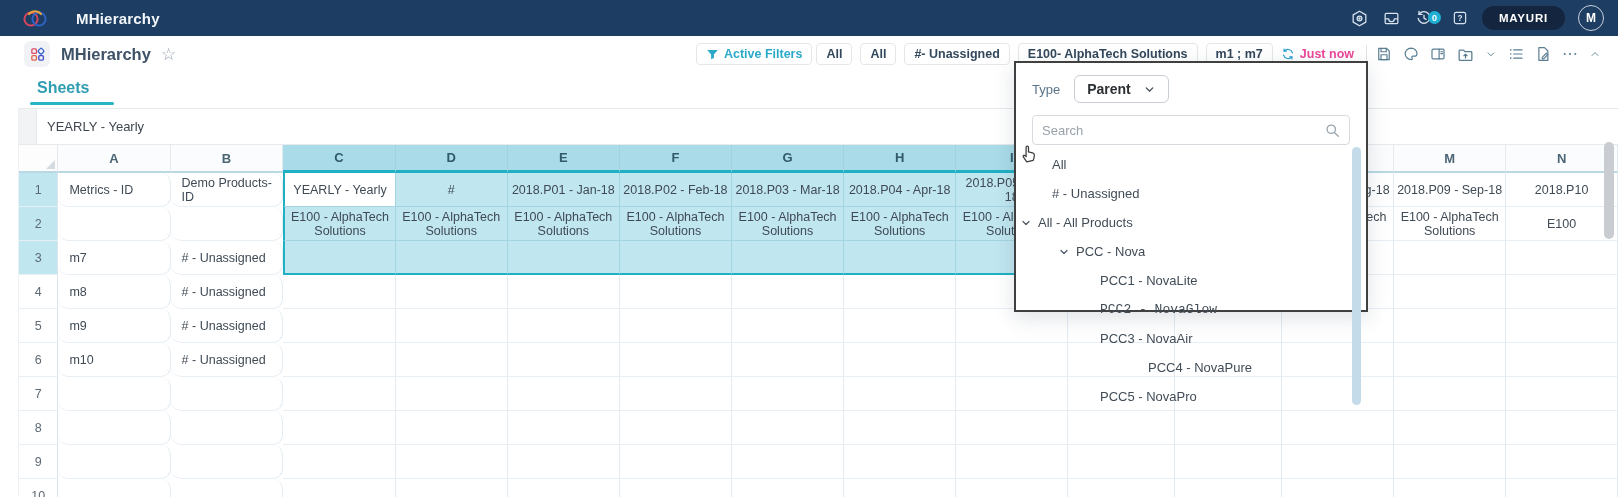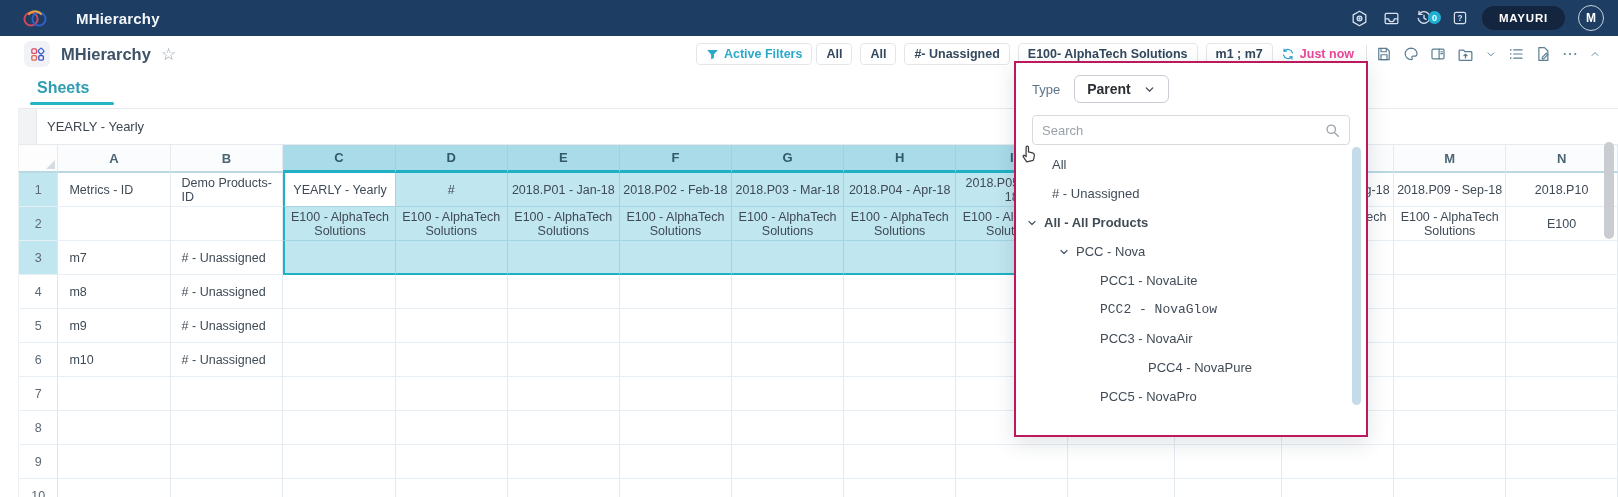--- a/index.html
+++ b/index.html
@@ -52,34 +52,34 @@
   th,td { overflow:hidden; white-space:nowrap; }
   thead th { height:28px; background:#fbfcfd; font-size:13px; font-weight:700; color:#4b6575;
     border-right:1px solid #e3ebf1; border-bottom:2px solid #b9d8e3; text-align:center; cursor:pointer; }
   thead th.hsel { background:#a9dbe8; color:#31596a; border-right:1px solid #9fd2e0; border-bottom:3px solid #1fb0c3; }
   thead th.corner { background:#fdfdfe; position:relative; cursor:default; }
   .corner-tri { position:absolute; right:2px; bottom:2px; width:0; height:0;
     border-left:9px solid transparent; border-bottom:9px solid #d4dbe1; }
   td { height:34px; font-size:12.5px; color:#3f4a55; border-right:1px solid #e3ebf1;
     border-bottom:1px solid #e7eef4; background:#fff; cursor:cell; white-space:normal; line-height:14px; }
   td.tc { text-align:center; padding:0 3px; }
-  td.tl { text-align:left; padding:0 4px 0 11px; }
+  td.tl { text-align:left; padding:0 4px 0 11px;border-radius:10px; }
   td.rownum { text-align:center; color:#5d6974; background:#fff; border-right:1px solid #dde5ec; cursor:pointer; }
   td.rsel { background:#c0e6f0; }
   td.tsel { background:#c0e6f0; border-right:1px solid #a4d4e2; border-bottom:1px solid #a4d4e2; }
   td.active { background:#fff; }
   td.selL { border-left:2px solid #1fb0c3; }
   td.selB { border-bottom:2px solid #1fb0c3; }
 
   
   .vscroll { position:absolute; left:1604px; top:142px; width:10px; height:97px; background:#c9cdd2; border-radius:5px; }
 
   
-  .panel { position:absolute; left:1014px; top:61px; width:354px; height:376px; background:#fff;
-    border:2px solid #be185d; box-shadow:0 6px 20px rgba(30,50,70,.14); z-index:50; }
+  .panel { position:absolute; left:1014px; top:61px; width:354px; height:251px; background:#fff;
+    border:2px solid #404040; box-shadow:0 6px 20px rgba(30,50,70,.14); z-index:50; }
   .type-row { display:flex; align-items:center; gap:14px; padding:12px 16px 4px 16px; }
   .type-label { font-size:13px; color:#5b7488; }
   .type-select { display:flex; align-items:center; gap:12px; border:1px solid #c9ced4; border-radius:6px;
     padding:5px 12px; cursor:pointer; background:#fff; }
   .type-value { font-size:14px; font-weight:700; color:#2b2f33; }
   .searchbox { margin:8px 16px 0 16px; height:30px; border:1px solid #d7dbdf; border-radius:4px;
     display:flex; align-items:center; padding:0 9px; }
   .searchbox input { border:none; outline:none; flex:1; font-size:13px; color:#444;
     font-family:"Liberation Sans", sans-serif; }
   .searchbox input::placeholder { color:#9aa2aa; }
@@ -478,21 +478,21 @@
     </div>
     <div class="tree" id="tree">
         <div class="titem" style="padding-left: 18px;">
           <span class="chev"></span>
           <span>All</span>
         </div>
         <div class="titem" style="padding-left: 18px;">
           <span class="chev"></span>
           <span># - Unassigned</span>
         </div>
-        <div class="titem" style="padding-left: 10px; font-weight: bold;">
+        <div class="titem" style="padding-left: 4px;">
           <span class="chev">
             <svg width="12" height="12" viewBox="0 0 20 20" fill="none" stroke="#4c5863" stroke-width="2" stroke-linecap="round" stroke-linejoin="round">
               <path d="M5 7.5l5 5 5-5"></path>
             </svg>
           </span>
           <span>All - All Products</span>
         </div>
         <div class="titem" style="padding-left: 42px;">
           <span class="chev">
             <svg width="12" height="12" viewBox="0 0 20 20" fill="none" stroke="#4c5863" stroke-width="2" stroke-linecap="round" stroke-linejoin="round">

